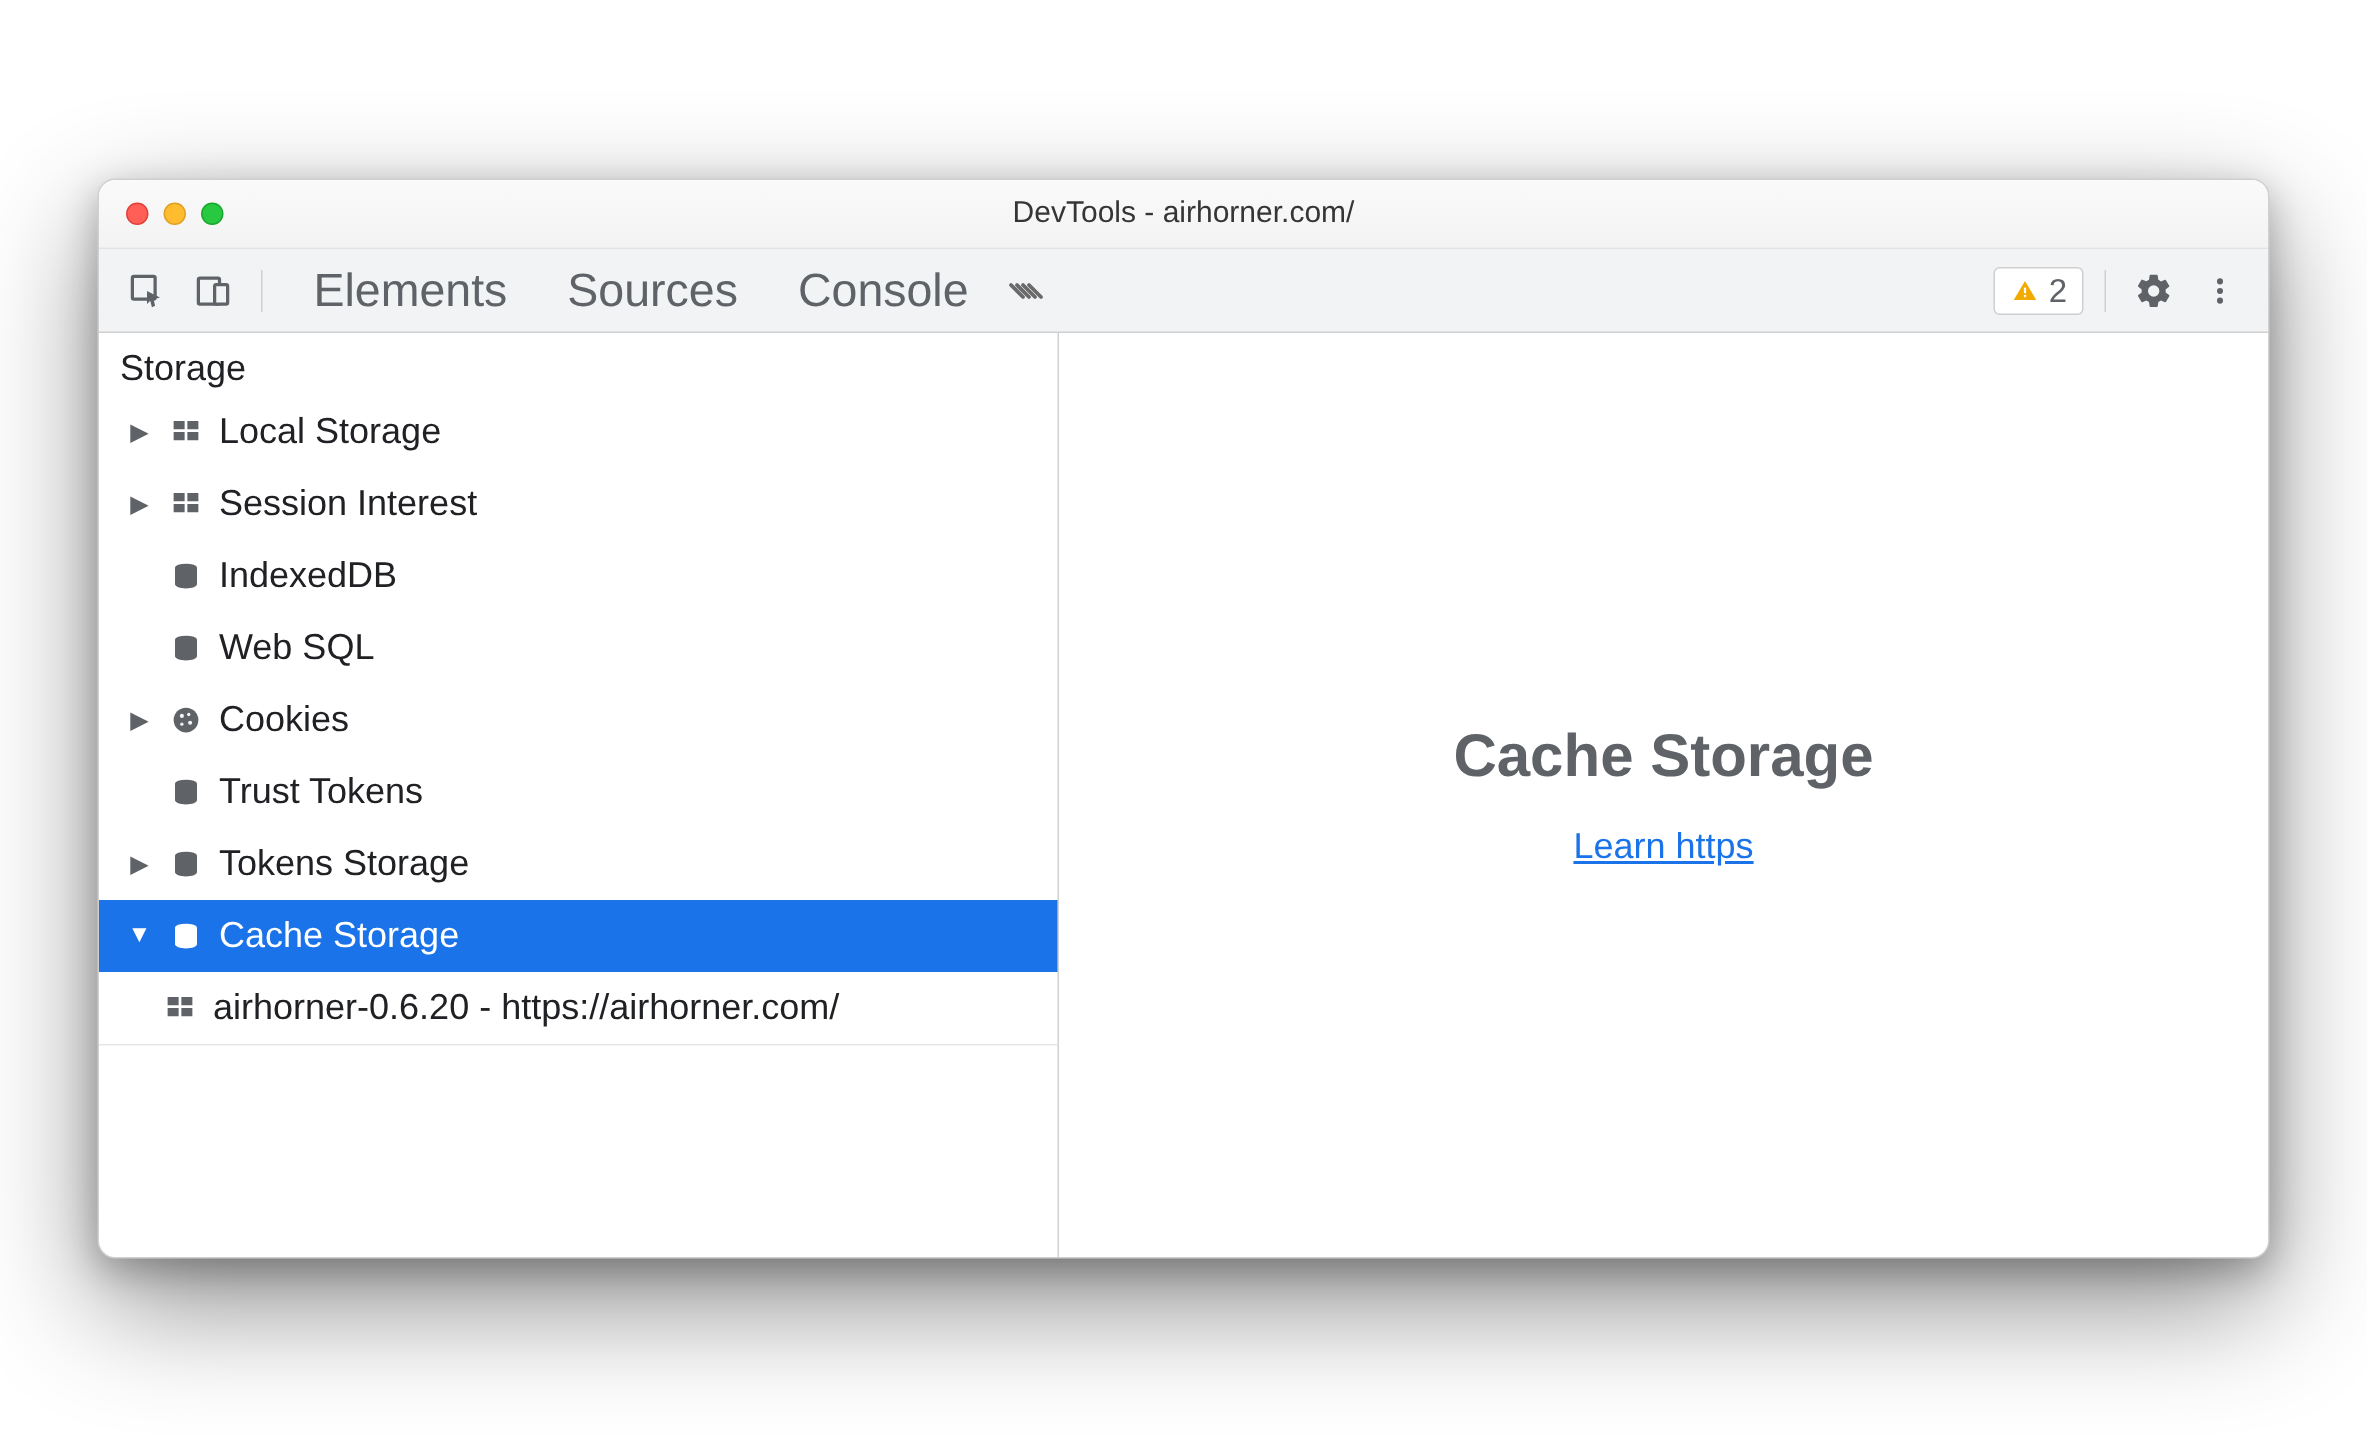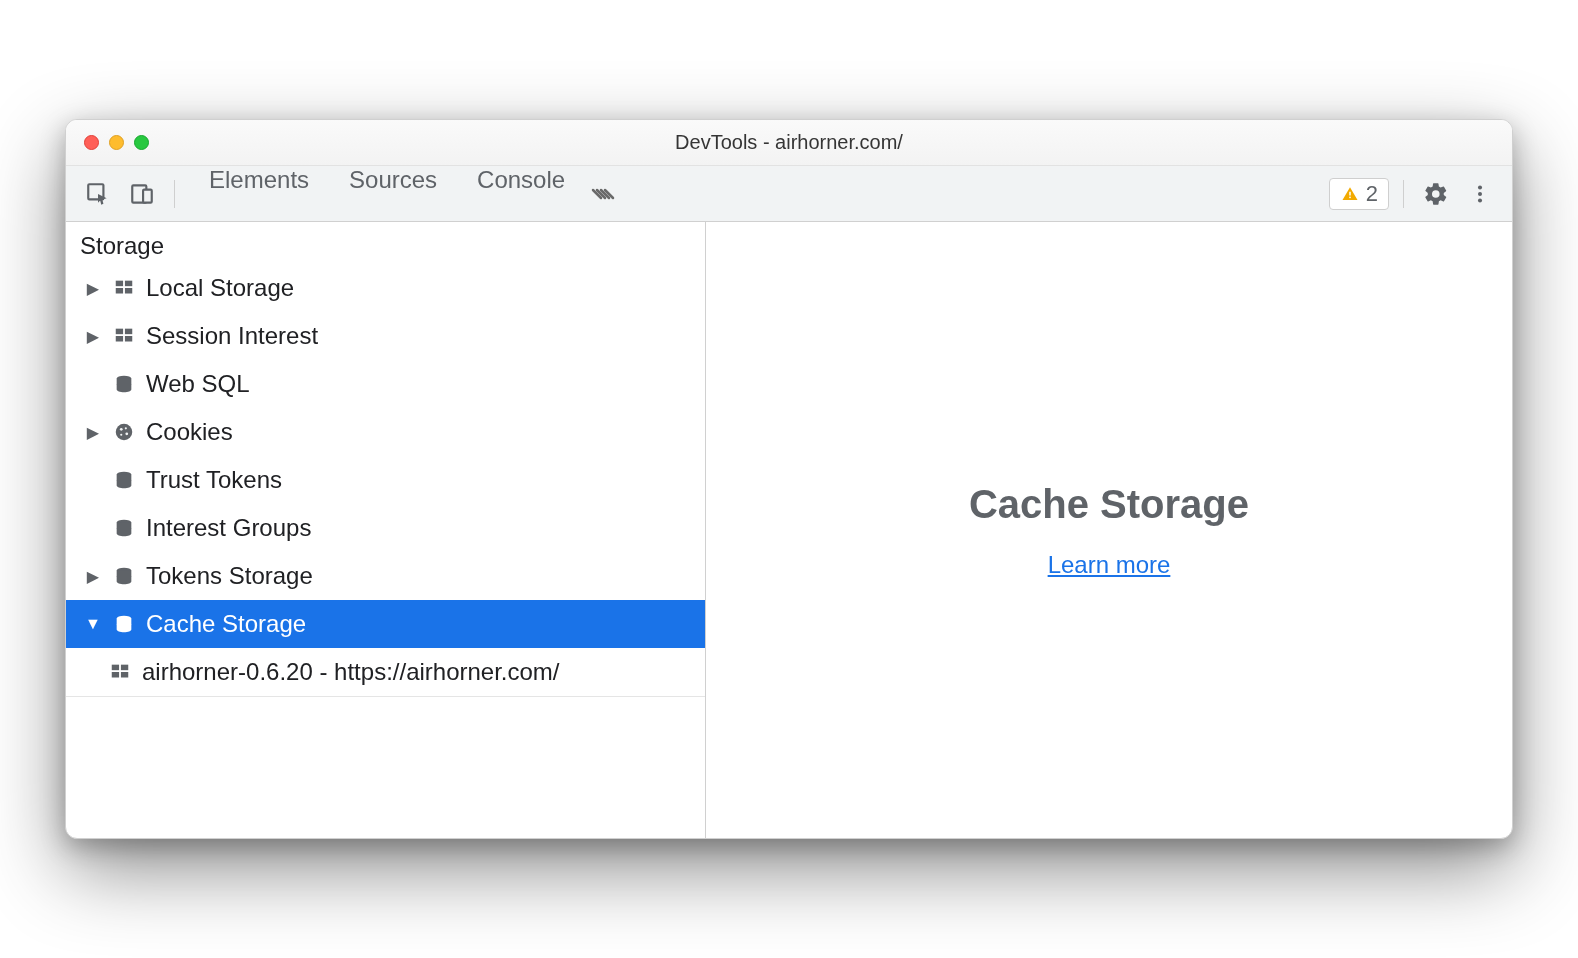--- a/index.html
+++ b/index.html
@@ -37,21 +37,21 @@
     background:#f1f3f4;
     border-bottom:1px solid #d0d0d0;
     display:flex;
     align-items:center;
     padding:0 14px;
     gap:8px;
   }
   .iconbtn { width:36px; height:36px; display:flex; align-items:center; justify-content:center; color:#5a5a5a; }
   .vsep { width:1px; height:28px; background:#cfcfcf; margin:0 6px; }
   .tabs { display:flex; align-items:stretch; height:100%; gap:40px; margin-left:20px; }
-  .tab { display:flex; align-items:flex-start; font-size:24px; color:#5f6368; height:100%; position:relative; cursor:default; }
+  .tab { display:flex; align-items:center; font-size:31px; color:#5f6368; height:100%; position:relative; cursor:default; }
   .tab.active { color:#1a73e8; }
   .tab.active::after { content:""; position:absolute; left:-6px; right:-6px; bottom:0; height:3px; background:#1a73e8; }
   .spacer { flex:1; }
   .more-chevrons { font-size:24px; color:#6a6a6a; margin:0 16px; }
   .badge { display:flex; align-items:center; gap:6px; border:1px solid #cfcfcf; border-radius:4px; padding:2px 10px; font-size:22px; color:#5f6368; background:#fff; }
   .warn-tri { width:20px; height:18px; }
   
   .body { flex:1; display:flex; overflow:hidden; }
   .sidebar { width:640px; border-right:1px solid #d0d0d0; display:flex; flex-direction:column; }
   .section-header { font-size:24px; color:#202124; padding:10px 14px 4px 14px; }
@@ -170,20 +170,31 @@
               <svg width="22" height="22" viewBox="0 0 24 24" fill="#5f6368">
                   <rect x="3" y="4" width="8" height="6"></rect>
                   <rect x="13" y="4" width="8" height="6"></rect>
                   <rect x="3" y="12" width="8" height="6"></rect>
                   <rect x="13" y="12" width="8" height="6"></rect>
                 </svg>
             </span>
             <span>Session Interest</span>
           </div>
 
+          <div class="row">
+            <span class="arrow"></span>
+            <span class="icon">
+              <svg width="22" height="22" viewBox="0 0 24 24" fill="#5f6368">
+                  <ellipse cx="12" cy="6" rx="8" ry="3"></ellipse>
+                  <path d="M4 6v6c0 1.66 3.58 3 8 3s8-1.34 8-3V6"></path>
+                  <path d="M4 12v6c0 1.66 3.58 3 8 3s8-1.34 8-3v-6"></path>
+                </svg>
+            </span>
+            <span>IndexedDB</span>
+          </div>
 
           <div class="row">
             <span class="arrow"></span>
             <span class="icon">
               <svg width="22" height="22" viewBox="0 0 24 24" fill="#5f6368">
                   <ellipse cx="12" cy="6" rx="8" ry="3"></ellipse>
                   <path d="M4 6v6c0 1.66 3.58 3 8 3s8-1.34 8-3V6"></path>
                   <path d="M4 12v6c0 1.66 3.58 3 8 3s8-1.34 8-3v-6"></path>
                 </svg>
             </span>
@@ -209,31 +220,20 @@
             <span class="icon">
               <svg width="22" height="22" viewBox="0 0 24 24" fill="#5f6368">
                   <ellipse cx="12" cy="6" rx="8" ry="3"></ellipse>
                   <path d="M4 6v6c0 1.66 3.58 3 8 3s8-1.34 8-3V6"></path>
                   <path d="M4 12v6c0 1.66 3.58 3 8 3s8-1.34 8-3v-6"></path>
                 </svg>
             </span>
             <span>Trust Tokens</span>
           </div>
 
-          <div class="row">
-            <span class="arrow"></span>
-            <span class="icon">
-              <svg width="22" height="22" viewBox="0 0 24 24" fill="#5f6368">
-                  <ellipse cx="12" cy="6" rx="8" ry="3"></ellipse>
-                  <path d="M4 6v6c0 1.66 3.58 3 8 3s8-1.34 8-3V6"></path>
-                  <path d="M4 12v6c0 1.66 3.58 3 8 3s8-1.34 8-3v-6"></path>
-                </svg>
-            </span>
-            <span>Interest Groups</span>
-          </div>
 
           <div class="row">
             <span class="arrow">▶</span>
             <span class="icon">
               <svg width="22" height="22" viewBox="0 0 24 24" fill="#5f6368">
                   <ellipse cx="12" cy="6" rx="8" ry="3"></ellipse>
                   <path d="M4 6v6c0 1.66 3.58 3 8 3s8-1.34 8-3V6"></path>
                   <path d="M4 12v6c0 1.66 3.58 3 8 3s8-1.34 8-3v-6"></path>
                 </svg>
             </span>
@@ -262,18 +262,18 @@
                 </svg>
             </span>
             <span>airhorner-0.6.20 - https://airhorner.com/</span>
           </div>
 
         </div>
       </div>
 
       <div class="main">
         <h1>Cache Storage</h1>
-        <a href="#">Learn more</a>
+        <a href="#">Learn https</a>
       </div>
     </div>
 
   </div>
 </div>
 
 </body></html>

